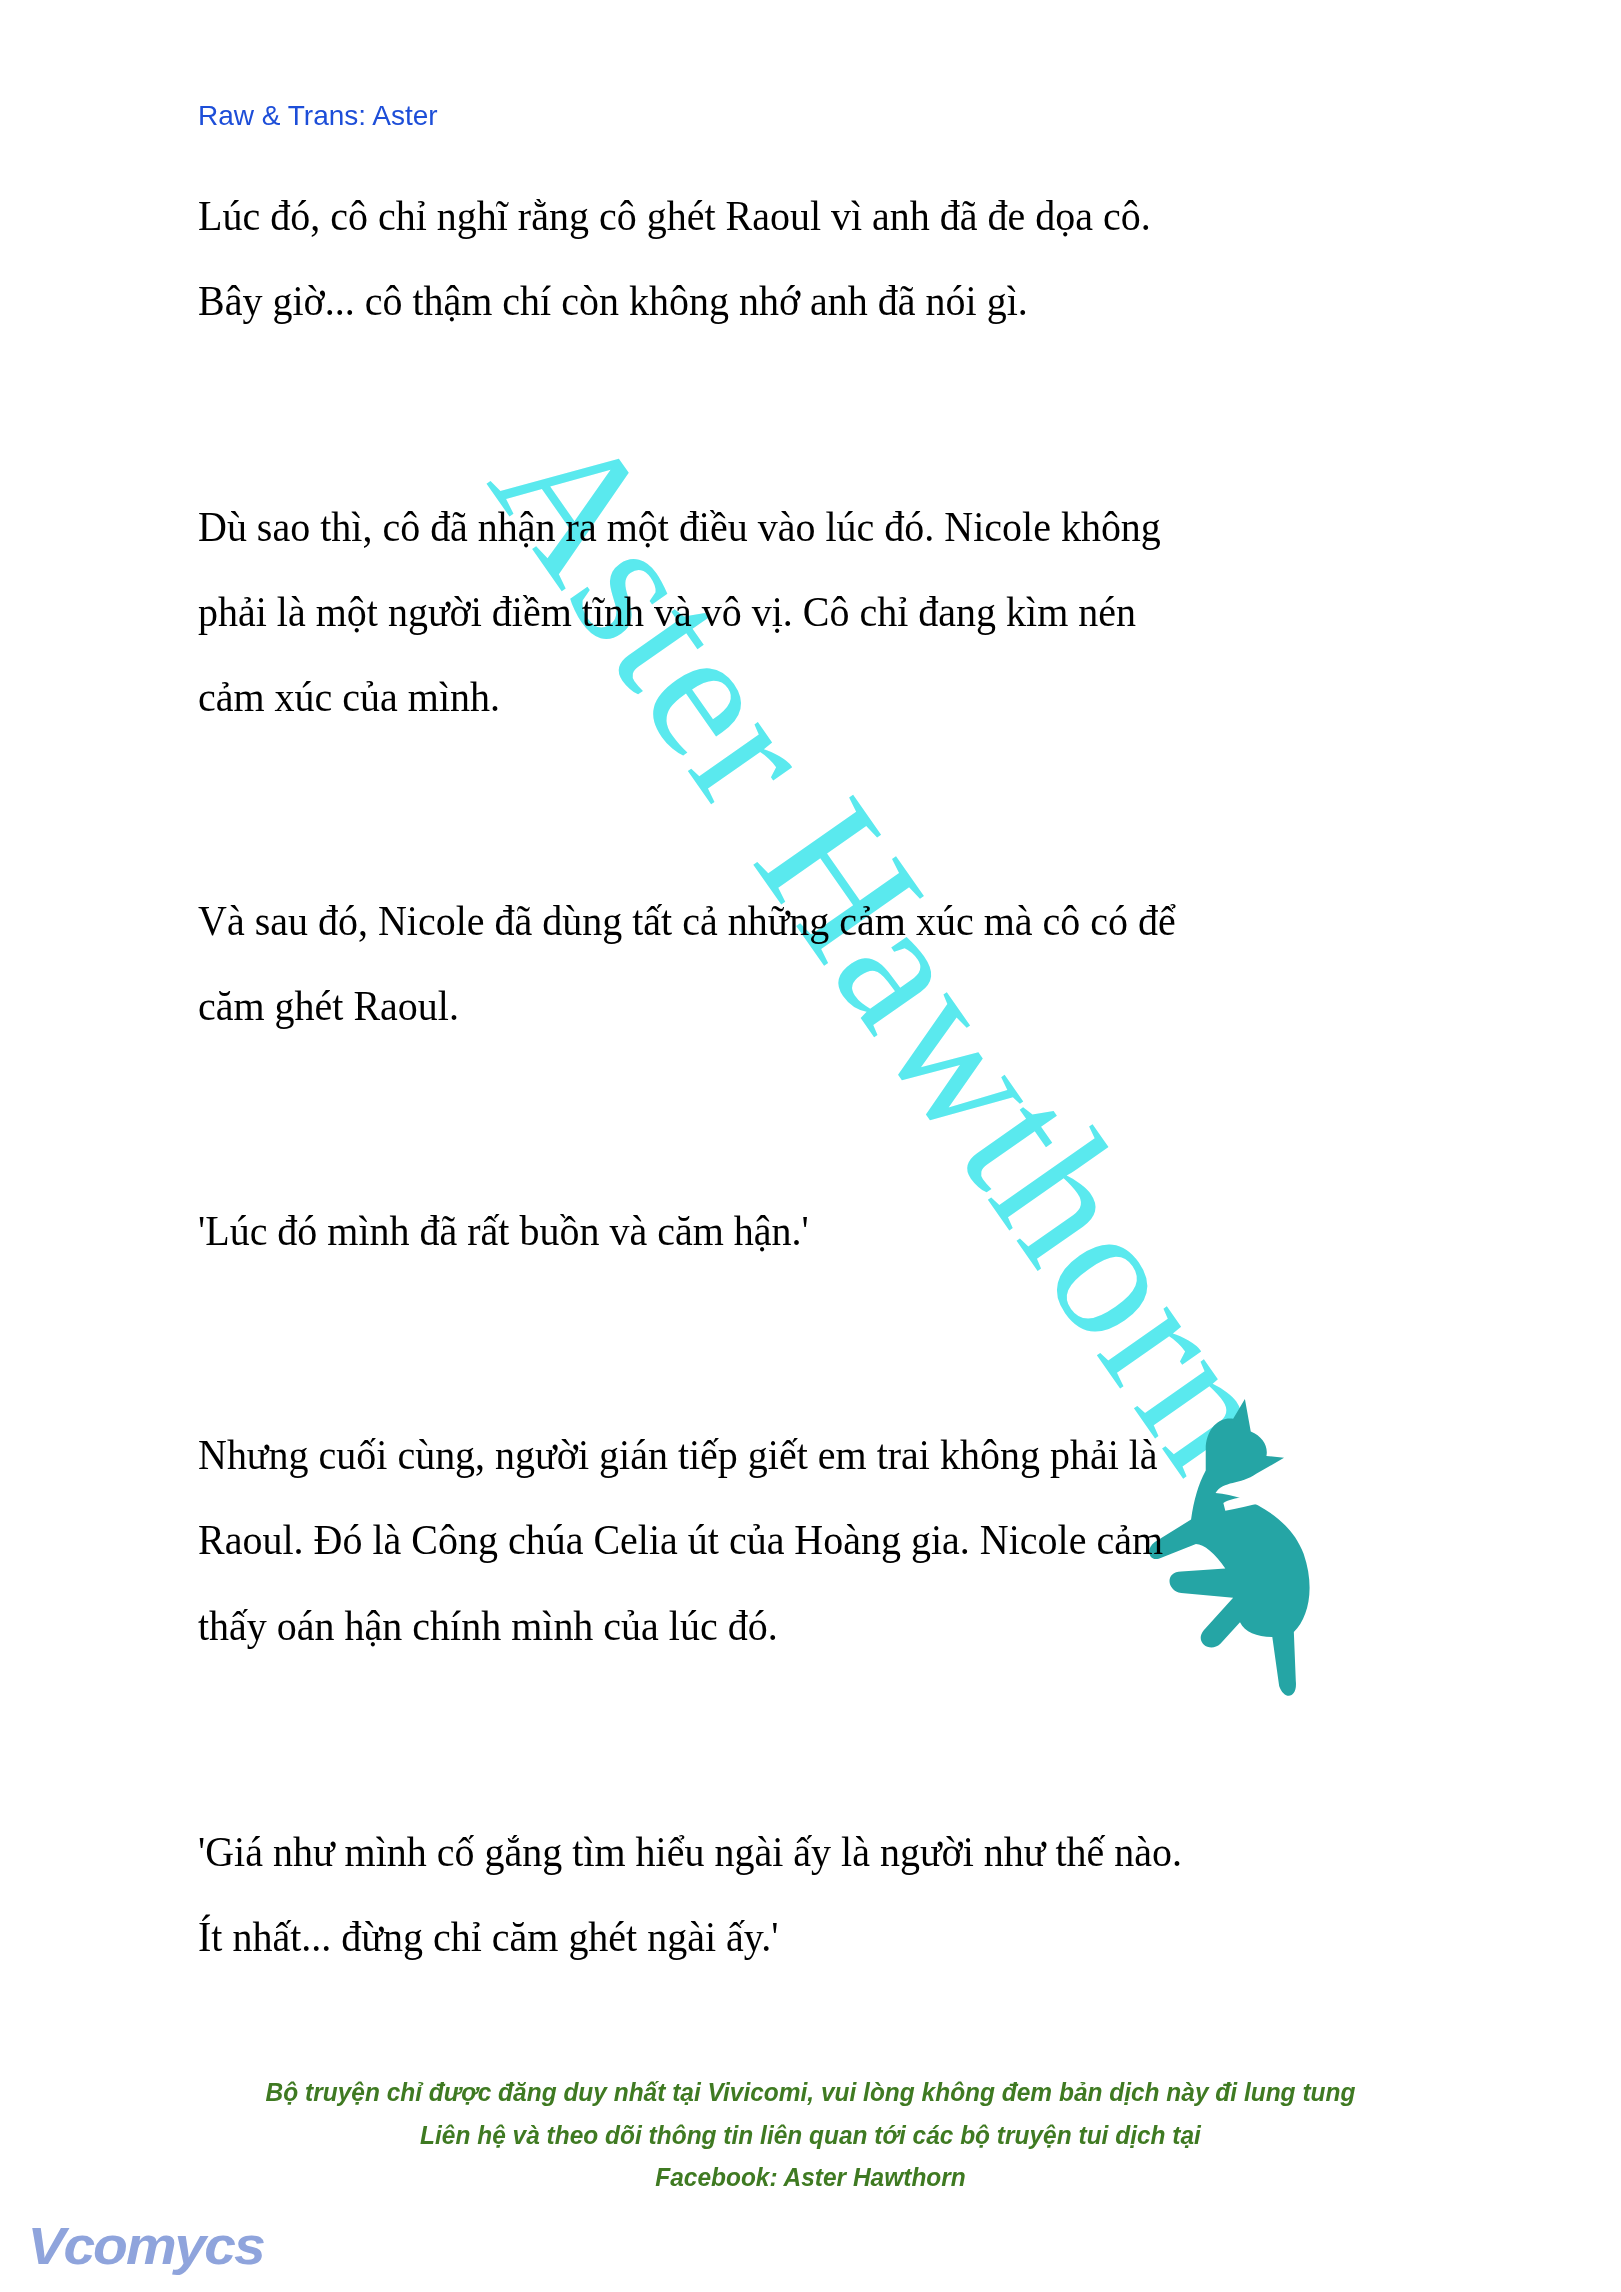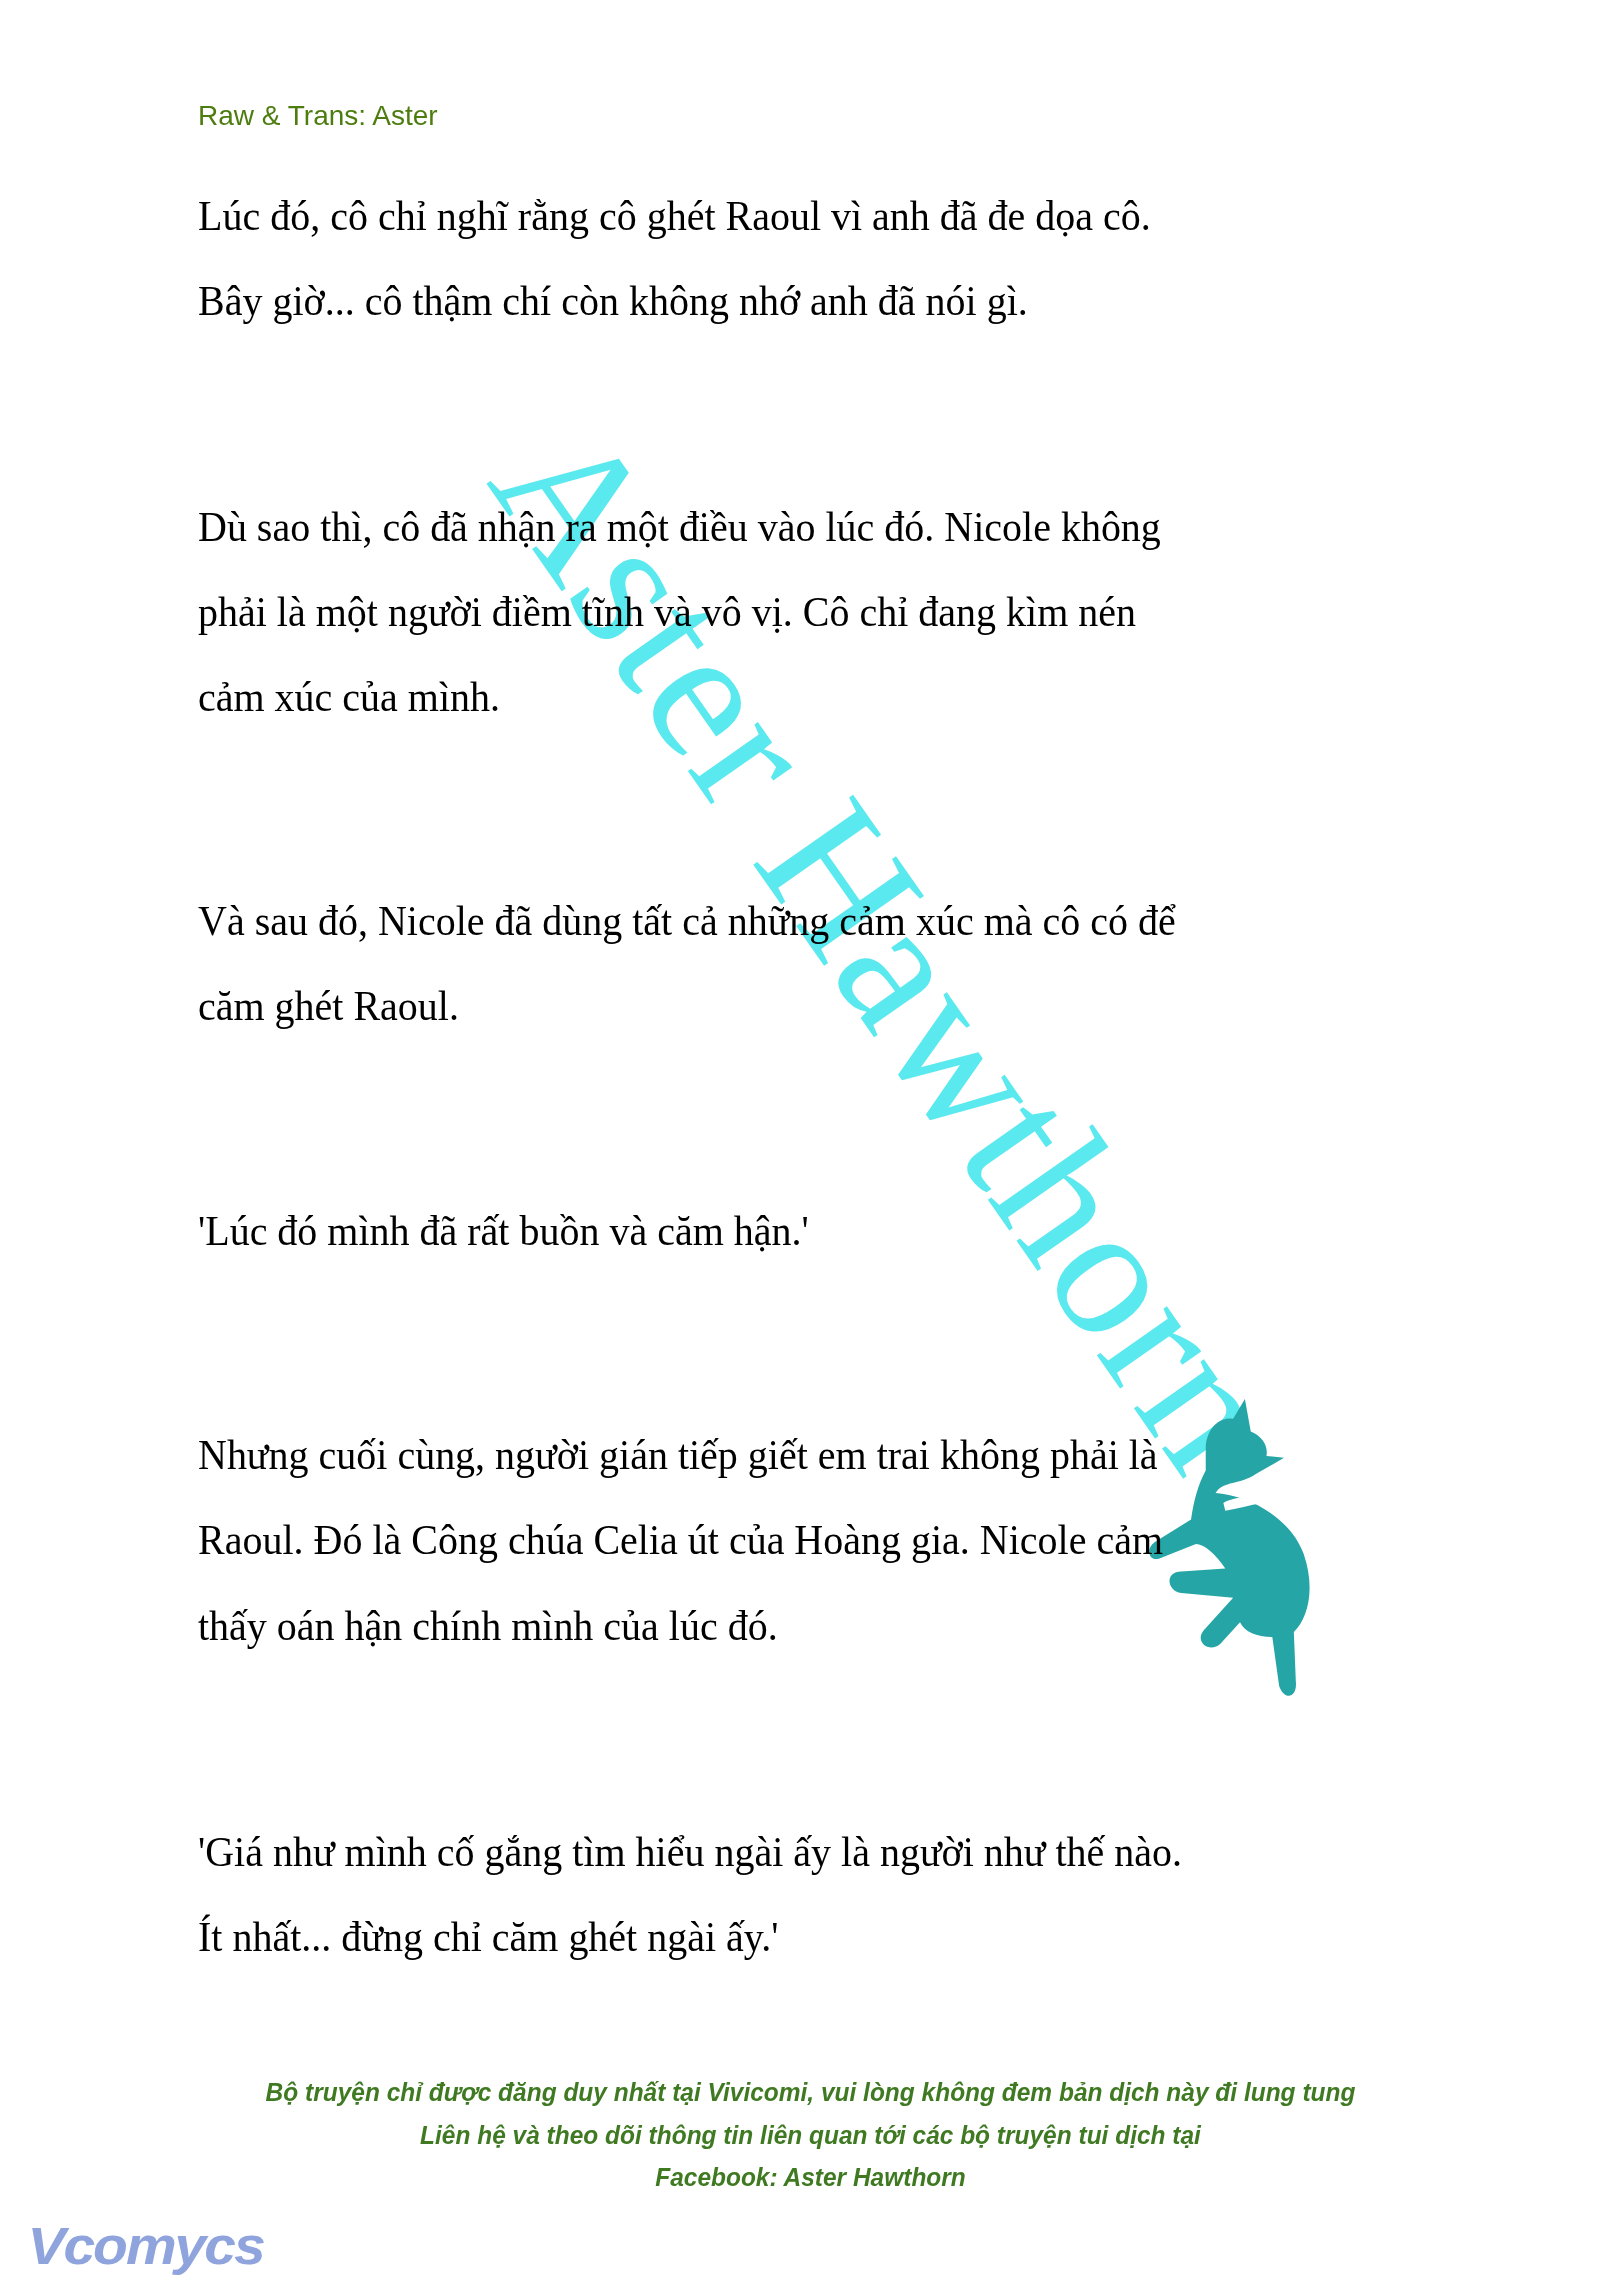--- a/index.html
+++ b/index.html
@@ -5,21 +5,21 @@
   html, body { margin: 0; padding: 0; }
   body {
     width: 1621px; height: 2293px; background: #ffffff;
     position: relative; overflow: hidden;
     font-family: "Liberation Serif", "DejaVu Serif", serif;
     color: #000;
   }
   .header {
     position: absolute; left: 198px; top: 100px;
     font-family: "Liberation Sans", "DejaVu Sans", sans-serif;
-    font-size: 28px; color: #4d7c0f;
+    font-size: 28px; color: #1d4ed8;
   }
   .watermark {
     position: absolute; left: 172px; top: 941px;
     font-family: "Liberation Serif", "DejaVu Serif", serif;
     font-size: 186px; color: #5ae9ee; white-space: nowrap;
     transform-origin: 0 0; transform: rotate(55deg) translate(-196px, -676px);
     line-height: 1; z-index: 1; pointer-events: none;
     letter-spacing: 2px;
   }
   .cat {

